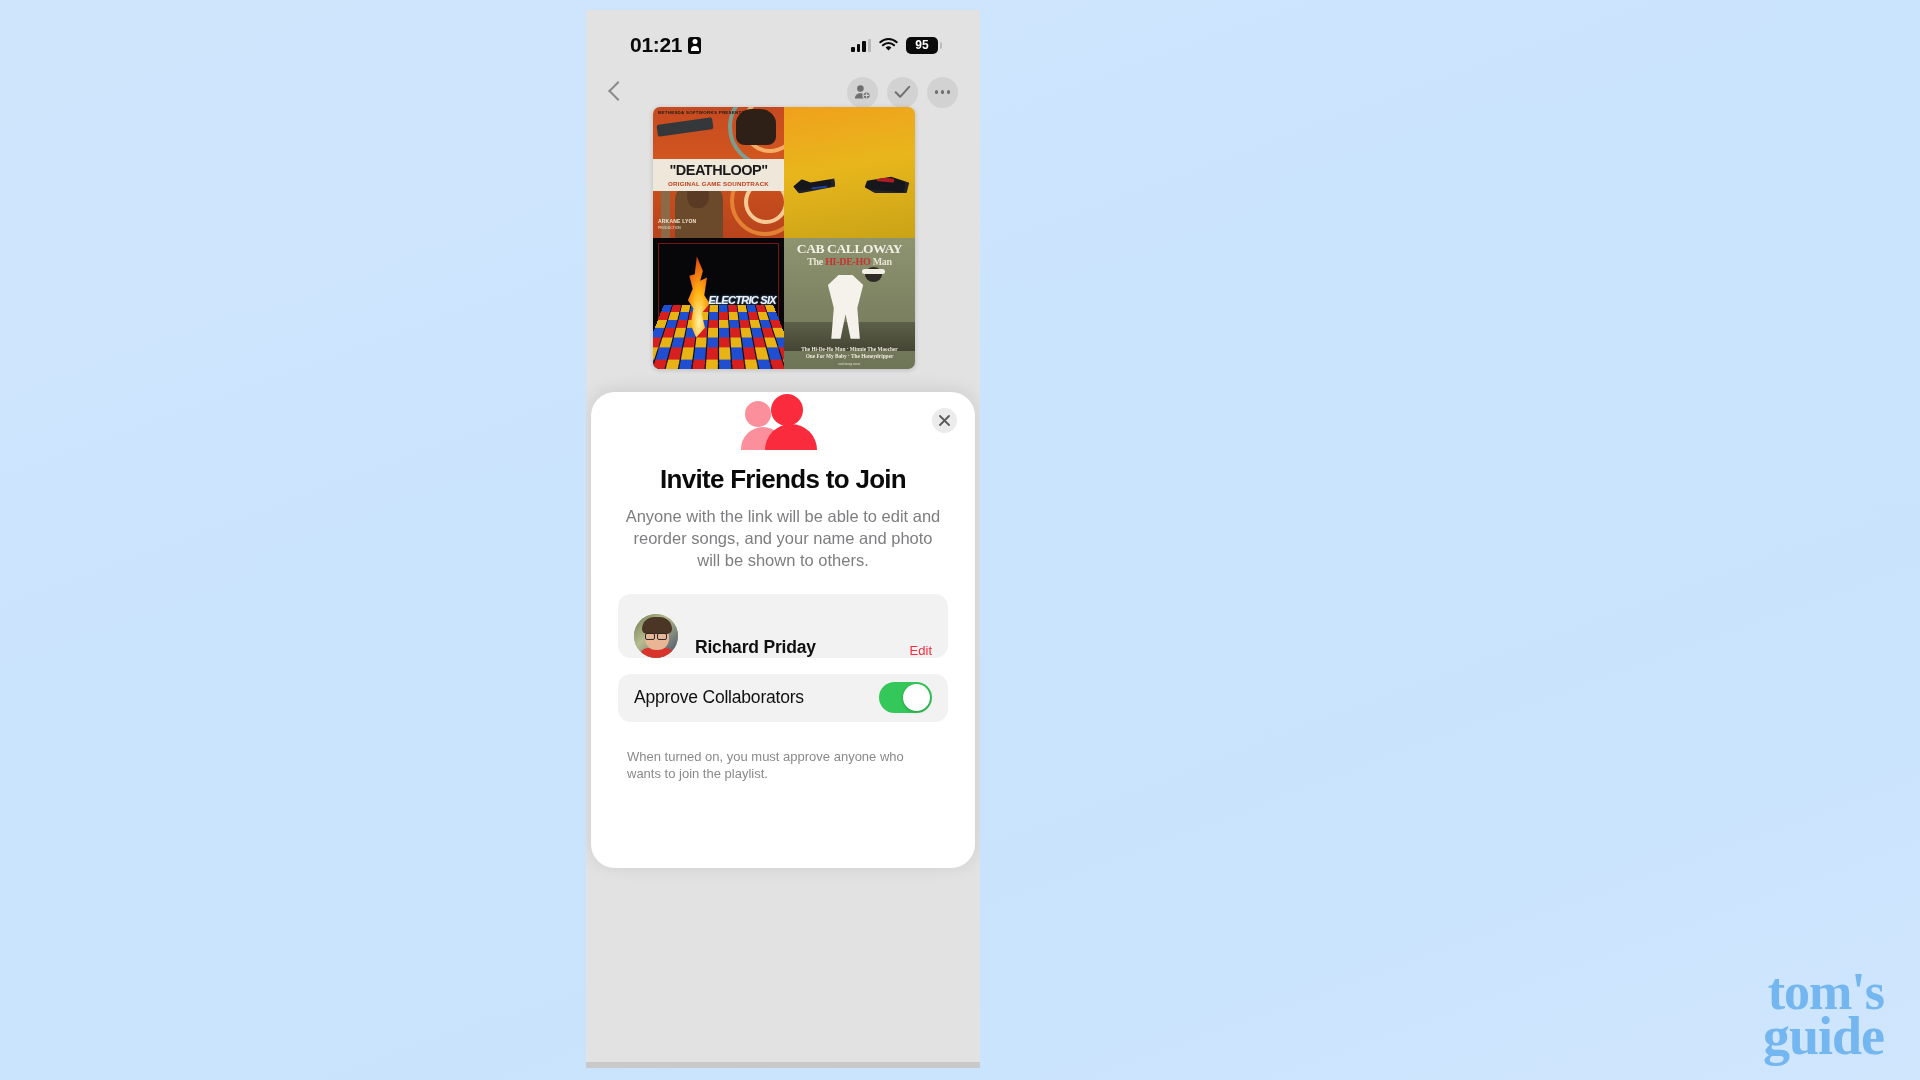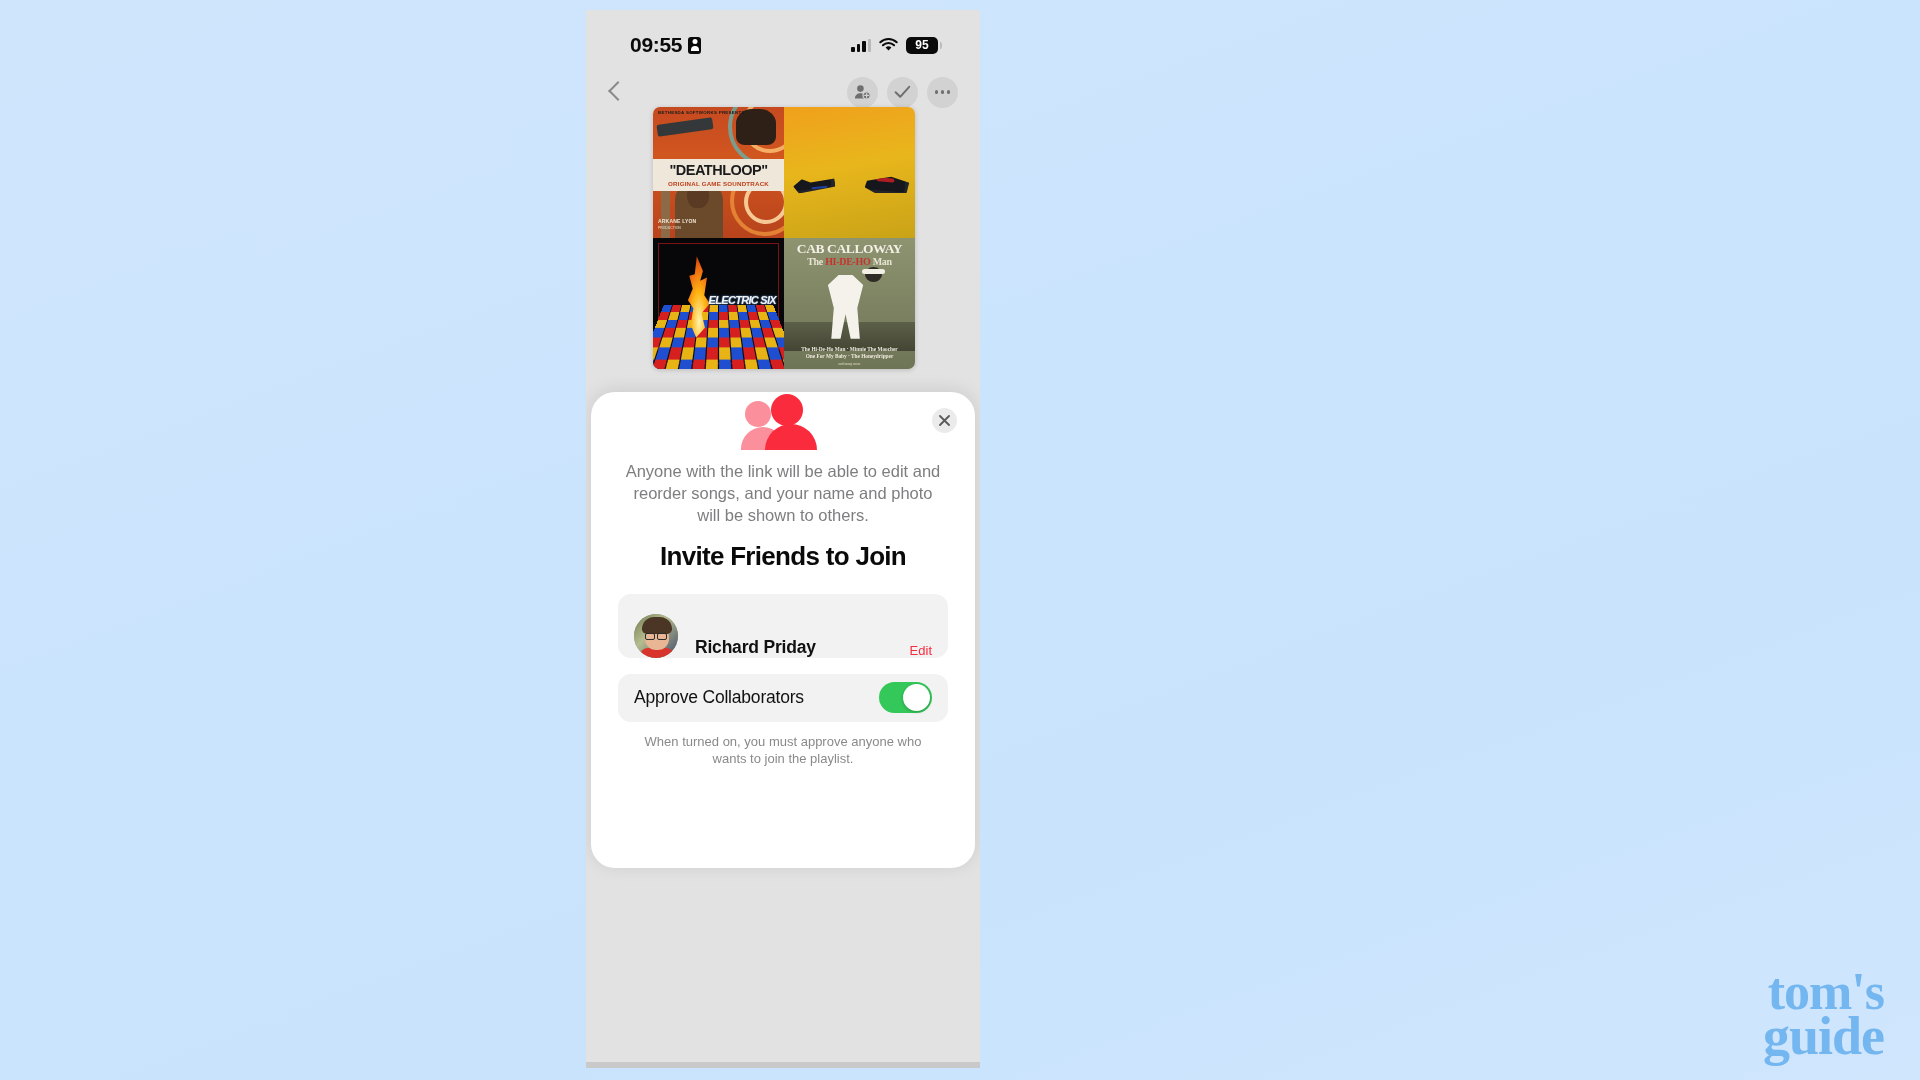--- a/index.html
+++ b/index.html
@@ -274,38 +274,38 @@
   #toggle-label { font-size:17.5px; color:#111; letter-spacing:-0.2px; }
   #toggle {
     margin-left:auto; width:53px; height:31px; border-radius:16px;
     background:#34c759; position:relative; flex:none;
   }
   #toggle .knob {
     position:absolute; right:2px; top:2px; width:27px; height:27px;
     border-radius:50%; background:#fff; box-shadow:0 1px 3px rgba(0,0,0,0.25);
   }
   #toggle-help {
-    font-size:13px; color:#8a8a8c; line-height:1.33; margin-top:11px; padding:0 9px;text-align:center;
+    font-size:13px; color:#8a8a8c; line-height:1.33; margin-top:26px; padding:0 9px;
   }
 
   #cta {
     margin-top:23px; height:54px; border-radius:27px; background:#fa2b3c;
     display:flex; align-items:center; justify-content:center;
     color:#fff; font-size:19px; font-weight:bold; letter-spacing:-0.2px;
   }
 </style>
 </head>
 <body>
 
 <div id="phone">
   <div id="screen">
 
     <div id="statusbar">
       <div class="sb-left">
-        <span class="sb-time">09:55</span>
+        <span class="sb-time">01:21</span>
         <span class="rec-icon"></span>
       </div>
       <div class="sb-right">
         <span class="bars">
             <i></i>
             <i></i>
             <i></i>
             <i></i>
           </span>
         <span class="wifi">
@@ -497,22 +497,22 @@
         </svg>
       </div>
 
       <div id="people-icon">
         <span class="pi-back-head" style="background:#fb8f9b"></span>
         <span class="pi-back-body" style="background:#fb8f9b"></span>
         <span class="pi-front-head" style="background:#fa2b3c"></span>
         <span class="pi-front-body" style="background:#fa2b3c"></span>
       </div>
 
+      <div id="modal-title">Invite Friends to Join</div>
       <div id="modal-sub">Anyone with the link will be able to edit and reorder songs, and your name and photo will be shown to others.</div>
-      <div id="modal-title">Invite Friends to Join</div>
 
       <div class="card">
         <div id="avatar">
           <span class="av-bg"></span>
           <span class="av-shirt"></span>
           <span class="av-face"></span>
           <span class="av-hair"></span>
           <span class="av-glass-l"></span>
           <span class="av-glass-r"></span>
         </div>

